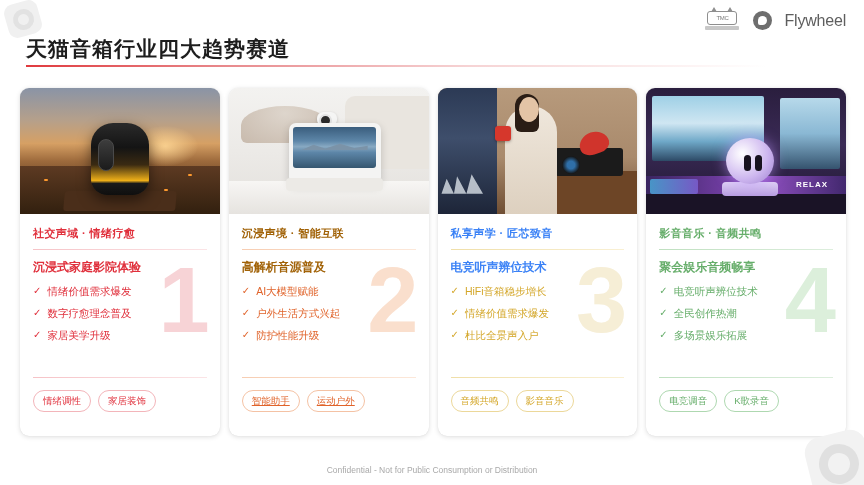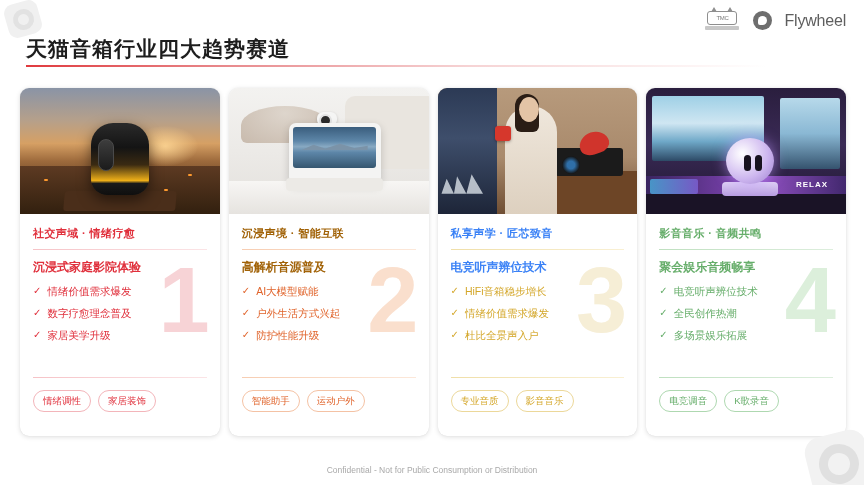--- a/index.html
+++ b/index.html
@@ -323,21 +323,21 @@
   
   .c1 .card-heading, .c1 .card-sub { color: #e0303c; }
   .c1 .bullets li, .c1 .chk { color: #e0303c; }
   .c1 .head-rule, .c1 .foot-rule { background: linear-gradient(to right, #f6c3c7, #fbe4e6); }
   .c1 .tag { color: #e0303c; border-color: #f3b5ba; }
   .c1 .big-num { color: #f7d3d6; }
 
   .c2 .card-heading, .c2 .card-sub { color: #a16207; }
   .c2 .bullets li, .c2 .chk { color: #e0632a; }
   .c2 .head-rule, .c2 .foot-rule { background: linear-gradient(to right, #f7cdb2, #fce8da); }
-  .c2 .tag { color: #e0632a; border-color: #f4c2a4; }
+  .c2 .tag { color: #e0632a; border-color: #f4c2a4; text-decoration: underline; }
   .c2 .big-num { color: #fadfcd; }
 
   .c3 .card-heading, .c3 .card-sub { color: #3b82f6; }
   .c3 .bullets li, .c3 .chk { color: #d4a72a; }
   .c3 .head-rule, .c3 .foot-rule { background: linear-gradient(to right, #f0dfa8, #f9f0d4); }
   .c3 .tag { color: #d4a72a; border-color: #ecd89a; }
   .c3 .big-num { color: #f6eed6; }
 
   .c4 .card-heading, .c4 .card-sub { color: #67ae6b; }
   .c4 .bullets li, .c4 .chk { color: #67ae6b; }
@@ -494,21 +494,21 @@
           </li>
         <li>
             <span class="chk">✓</span>
             <span>杜比全景声入户</span>
           </li>
       </ul>
     </div>
     <div class="card-footer">
       <div class="foot-rule"></div>
       <div class="tags">
-        <span class="tag">专业音质</span>
+        <span class="tag">音频共鸣</span>
         <span class="tag">影音音乐</span>
       </div>
     </div>
   </div>
 
   <div class="card c4">
     <div class="card-photo ph4">
       <div class="mon"></div>
       <div class="mon2"></div>
       <div class="rgb"></div>

